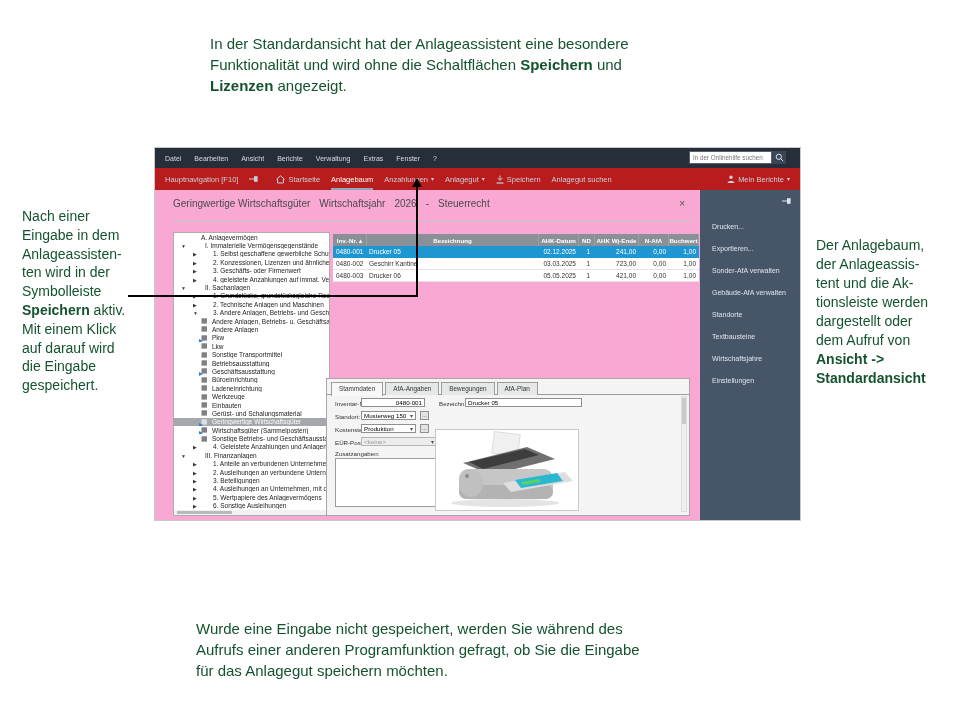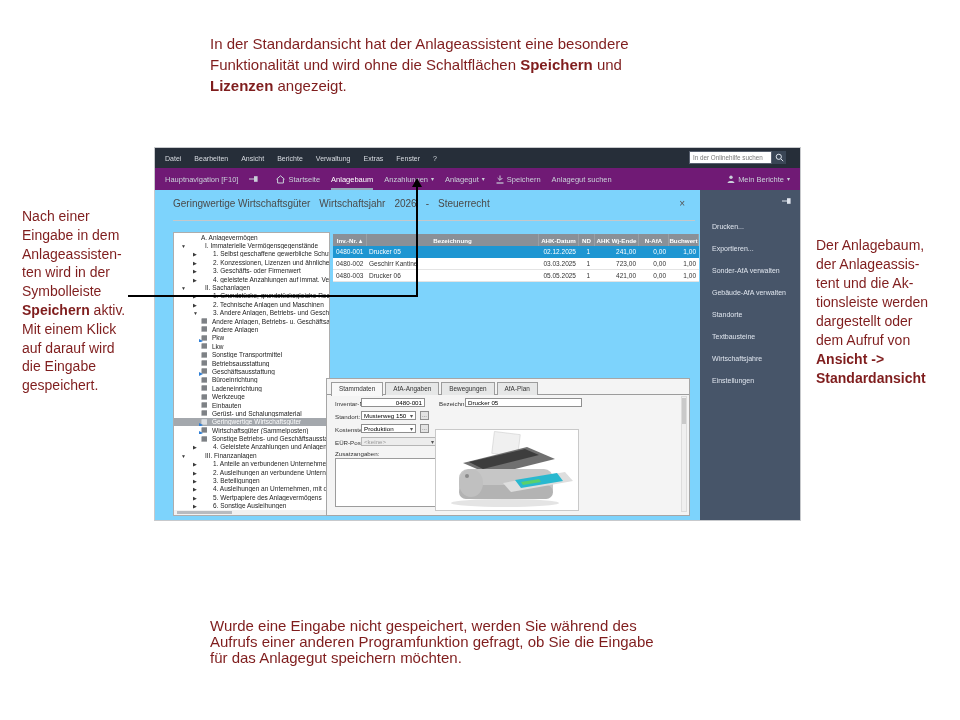--- a/index.html
+++ b/index.html
@@ -1,54 +1,54 @@
 <!DOCTYPE html>
 <html><head>
 <meta charset="utf-8">
 <style>
   *{margin:0;padding:0;box-sizing:border-box}
   body{background:#fff;font-family:"Liberation Sans",sans-serif}
   .page{position:relative;width:960px;height:720px;background:#fff;overflow:hidden}
 
   
-  .note{position:absolute;color:#7f1d1d;white-space:pre-line}
+  .note{position:absolute;color:#14532d;white-space:pre-line}
   .note b{font-weight:bold}
   .note-top{left:210px;top:33px;width:480px;font-size:15px;line-height:21px}
   .note-left{left:22px;top:207px;width:132px;font-size:14px;line-height:18.8px}
   .note-right{left:816px;top:236px;width:142px;font-size:14px;line-height:19px}
-  .note-bottom{left:210px;top:618px;width:510px;font-size:15px;line-height:16px}
+  .note-bottom{left:196px;top:618px;width:510px;font-size:15px;line-height:21px}
 
   
   .callout-h{position:absolute;left:128px;top:295px;width:290px;height:2px;background:#000}
   .callout-v{position:absolute;left:416px;top:186px;width:2px;height:111px;background:#000}
   .callout-head{position:absolute;left:412px;top:178px;width:0;height:0;
     border-left:5px solid transparent;border-right:5px solid transparent;border-bottom:9px solid #000}
 
   
   .window{position:absolute;left:155px;top:148px;width:645px;height:372px;background:#e9eaea;
     box-shadow:0 0 0 1px #c7c9cc;font-family:"Liberation Sans",sans-serif}
 
   .menubar{position:relative;height:20px;background:#262e39;display:flex;align-items:center;
     gap:13px;padding:0 10px;font-size:7px;color:#d8dce2}
   .menu-item{cursor:default}
   .search{position:absolute;right:14px;top:3px;width:97px;height:13px;display:flex}
   .search-input{flex:1;background:#fff;border:1px solid #59импorts;border:1px solid #596170;font-size:6.3px;color:#777;
     display:flex;align-items:center;padding:0 3px;overflow:hidden;white-space:nowrap}
   .search-btn{width:14px;background:#3a4656;display:flex;align-items:center;justify-content:center}
 
-  .toolbar{height:22px;background:#701a75;display:flex;align-items:center;font-size:7.5px;
+  .toolbar{height:22px;background:#b91c1c;display:flex;align-items:center;font-size:7.5px;
     color:#c9d0d9;padding:0 10px;gap:11px}
   .tb-item{display:flex;align-items:center;gap:3px;height:22px;white-space:nowrap}
   .tb-active{color:#fff;box-shadow:inset 0 -2px 0 #97a6b8}
   .tb-first{margin-right:6px}
   .tb-user{margin-left:auto}
   .caret{font-size:6px;line-height:6px}
   .caret::after{content:"▾"}
 
-  .content{position:absolute;left:0;right:0;top:42px;bottom:0;background:#7dd3fc}
+  .content{position:absolute;left:0;right:0;top:42px;bottom:0;background:#f9a8d4}
 
   .actions{position:absolute;top:0;right:0;width:100px;height:100%;background:#475569;
     color:#dfe5ee;font-size:7px}
   .actions .pin{position:absolute;top:7px;right:8px}
   .action-list{margin-top:26px}
   .action-item{height:22px;line-height:22px;padding-left:12px;white-space:nowrap;cursor:default}
 
   .title-row{position:absolute;left:18px;top:8px;right:106px;font-size:10px;color:#4a4a4a;white-space:nowrap}
   .title-row span{margin-right:9px}
   .close-x{position:absolute;right:0;top:0;font-size:10px;color:#555;cursor:default}

